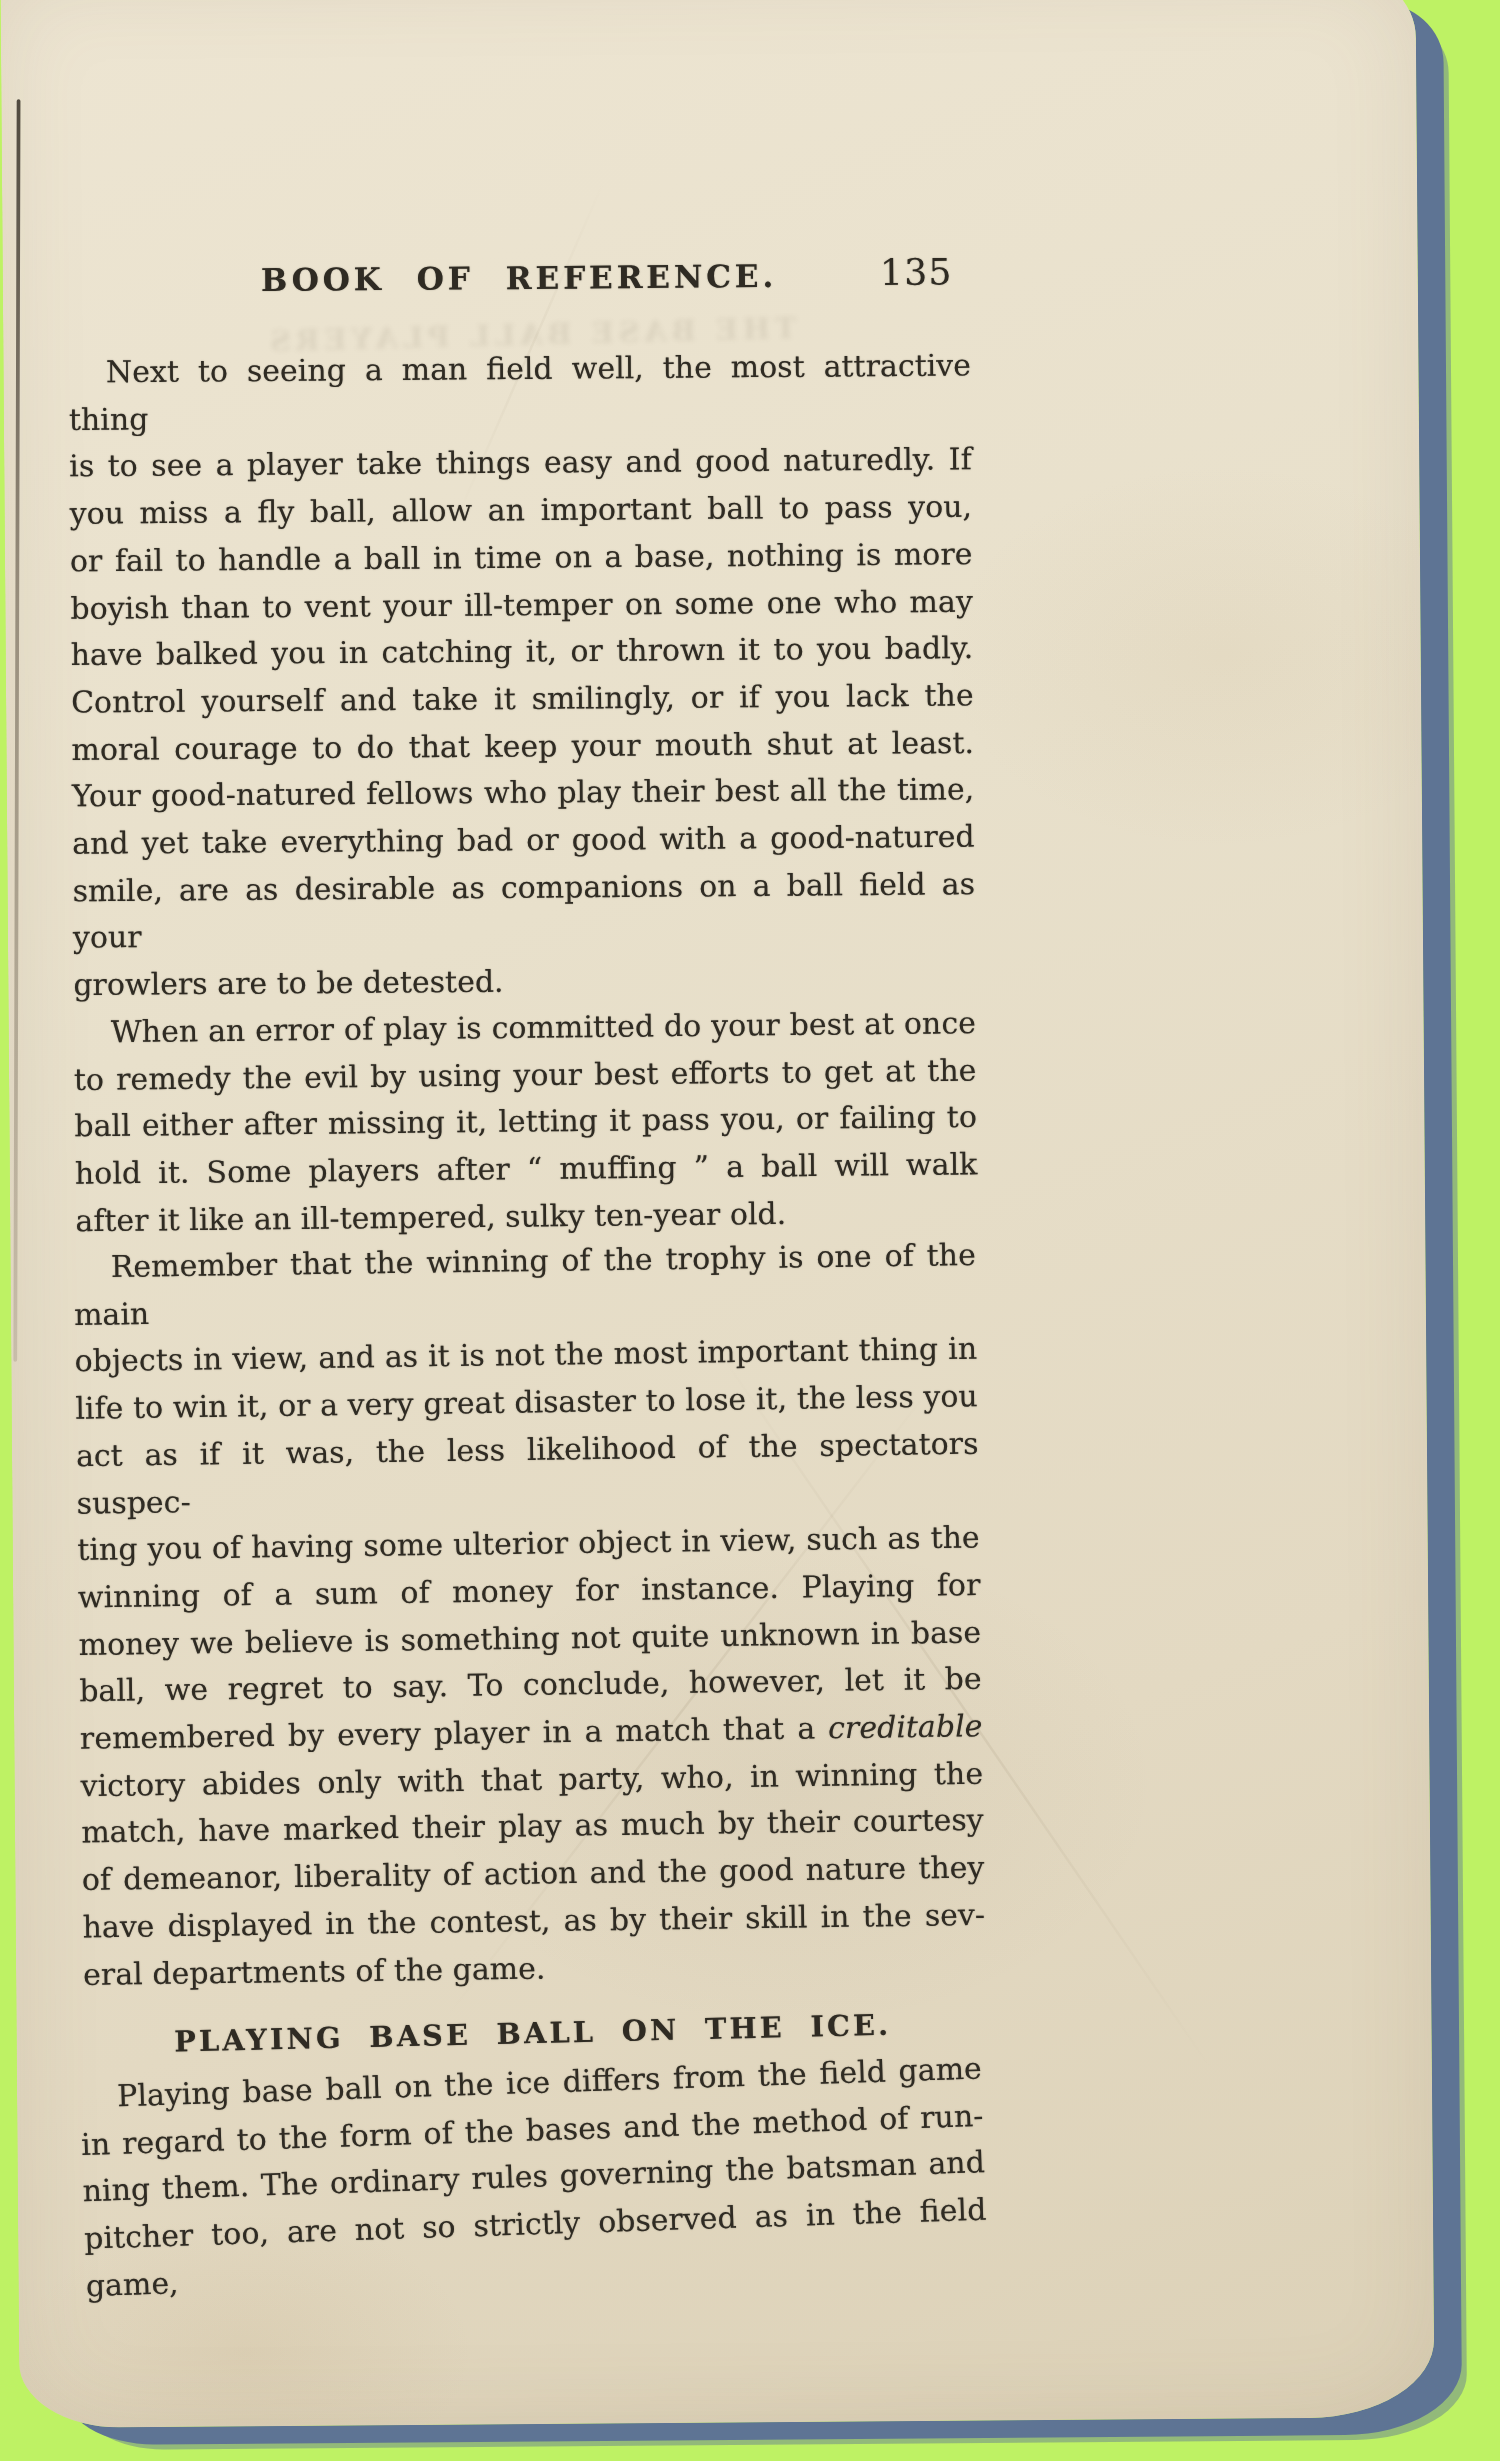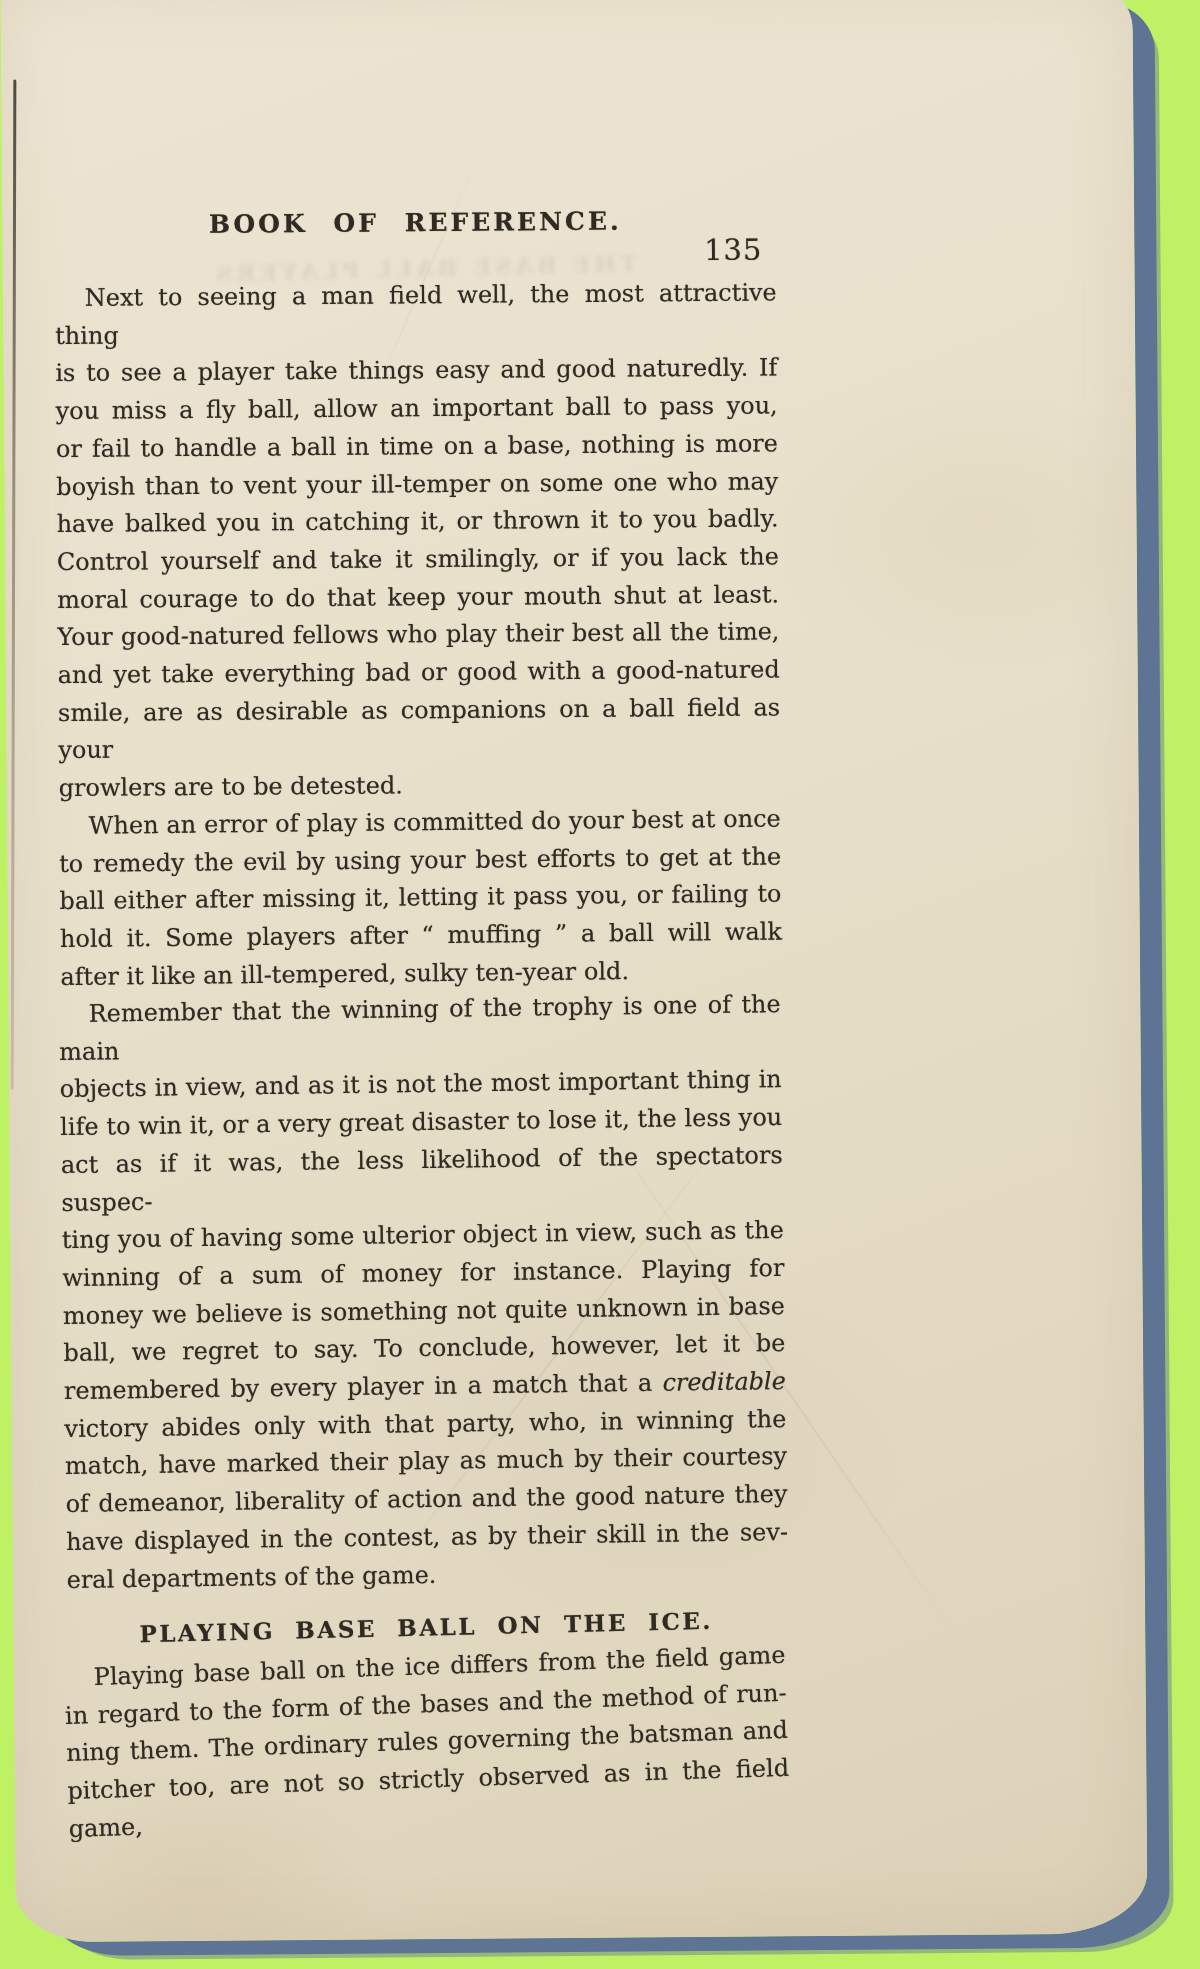--- a/index.html
+++ b/index.html
@@ -67,21 +67,20 @@
     line-height: 36px;
     margin-bottom: 36px;
   }
   .page-number {
     position: absolute;
     right: 14px; top: -3px;
     font-size: 29px;
     letter-spacing: 1px;
     word-spacing: normal;
     font-weight: normal;
-    margin-top: 32px;
   }
 
   .ghost {
     position: absolute;
     left: 110px; top: 44px;
     width: 520px;
     text-align: center;
     font-weight: bold;
     font-size: 23px;
     letter-spacing: 4px;

